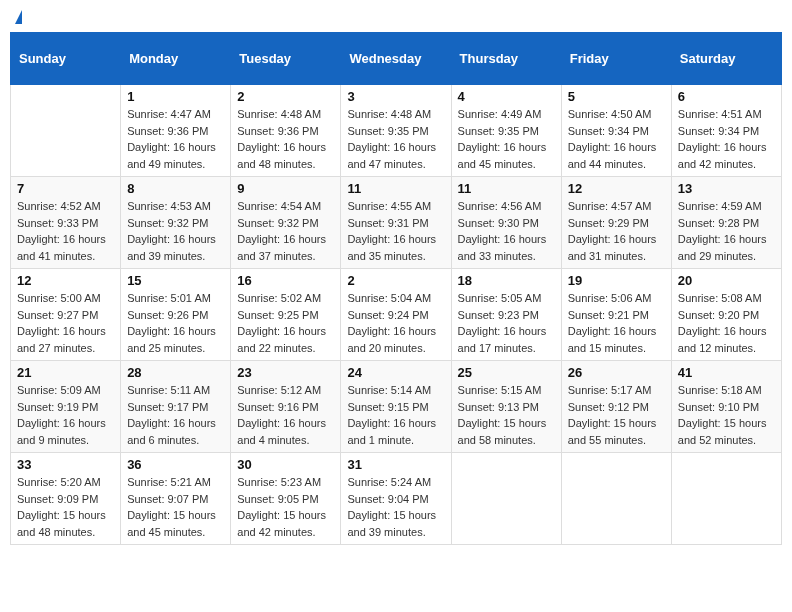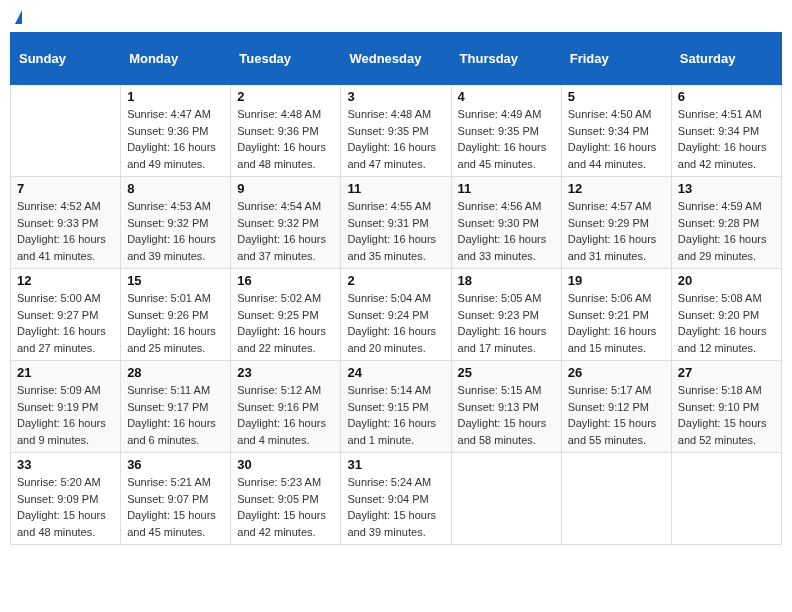--- a/index.html
+++ b/index.html
@@ -222,21 +222,21 @@
         </td>
         <td>
           <span class="day-number">25</span>
           <div class="day-info">Sunrise: 5:15 AM<br>Sunset: 9:13 PM<br>Daylight: 15 hours and 58 minutes.</div>
         </td>
         <td>
           <span class="day-number">26</span>
           <div class="day-info">Sunrise: 5:17 AM<br>Sunset: 9:12 PM<br>Daylight: 15 hours and 55 minutes.</div>
         </td>
         <td>
-          <span class="day-number">27</span>
+          <span class="day-number">41</span>
           <div class="day-info">Sunrise: 5:18 AM<br>Sunset: 9:10 PM<br>Daylight: 15 hours and 52 minutes.</div>
         </td>
       </tr>
       <tr>
         <td>
           <span class="day-number">33</span>
           <div class="day-info">Sunrise: 5:20 AM<br>Sunset: 9:09 PM<br>Daylight: 15 hours and 48 minutes.</div>
         </td>
         <td>
           <span class="day-number">36</span>

